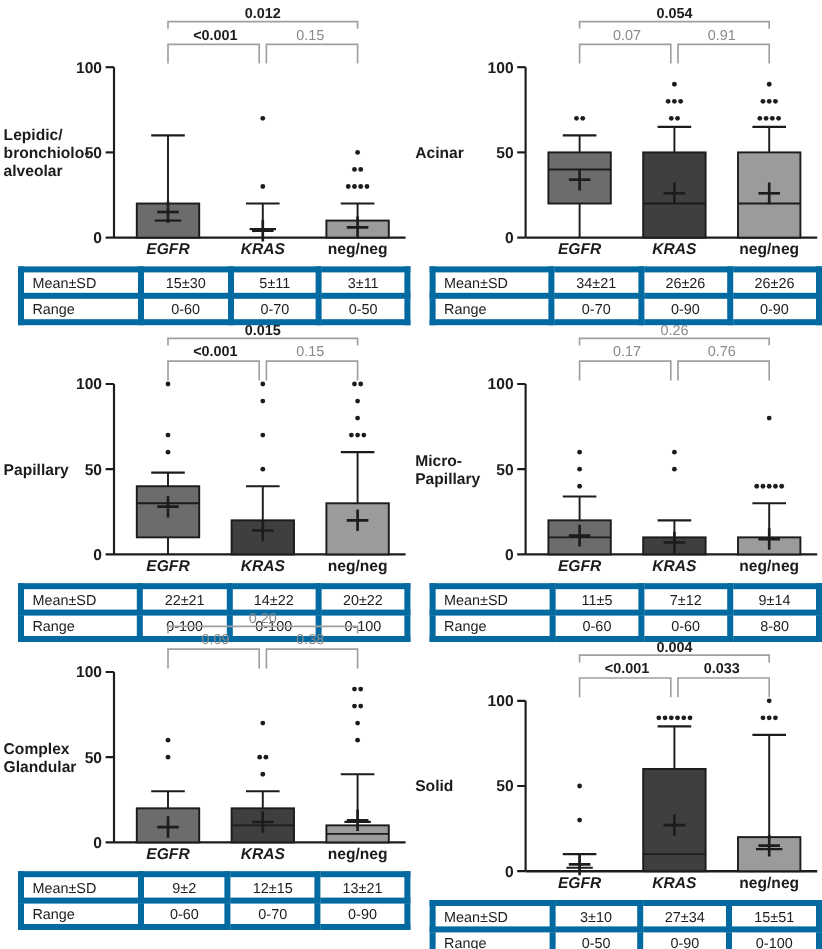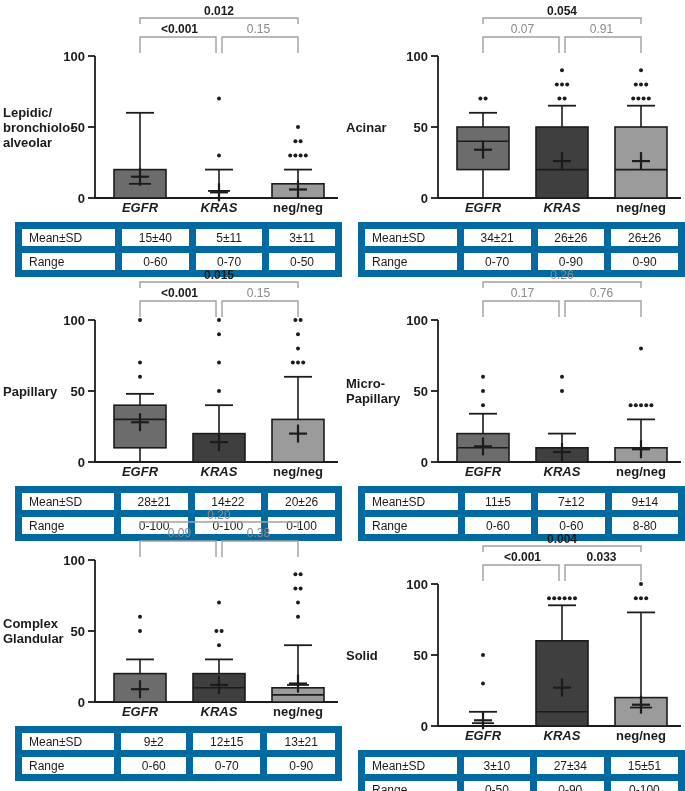--- a/index.html
+++ b/index.html
@@ -2,21 +2,21 @@
 <html><head>
 <meta charset="utf-8">
 <style>
   html,body{margin:0;padding:0;background:#fff;}
   #figure{position:relative;width:685px;height:791px;background:#ffffff;overflow:hidden;
           font-family:"Liberation Sans",sans-serif;}
   .panel{position:absolute;width:342px;height:264px;}
   .ptable{position:absolute;left:15px;top:222px;}
   table.stats{border-collapse:collapse;font-family:"Liberation Sans",sans-serif;
               font-size:12px;color:#1c1c1c;background:#fff;}
-  table.stats td{border:7px solid #0369a1;height:17px;padding:0 2px;text-align:center;}
+  table.stats td{border:5px solid #0369a1;height:17px;padding:0 2px;text-align:center;}
   table.stats td.lbl{width:92px;text-align:left;padding-left:7px;}
   table.stats td.val{width:72px;}
 </style>
 </head>
 <body>
 
 <div id="figure">
     <div class="panel" style="left: 0px; top: 0px;">
       <svg width="342" height="220" viewBox="0 0 342 220" style="font-family:'Liberation Sans',sans-serif;display:block">
         <g fill="none" stroke="#a0a0a0" stroke-width="1.4">
@@ -83,21 +83,21 @@
           <text x="3" y="116.5" font-size="13" font-weight="bold" fill="#1c1c1c">Lepidic/</text>
           <text x="3" y="131.5" font-size="13" font-weight="bold" fill="#1c1c1c">bronchiolo-</text>
           <text x="3" y="146.5" font-size="13" font-weight="bold" fill="#1c1c1c">alveolar</text>
         </g>
       </svg>
       <div class="ptable">
         <table class="stats">
           <tbody>
             <tr>
               <td class="lbl">Mean±SD</td>
-              <td class="val">15±40</td>
+              <td class="val">15±30</td>
               <td class="val">5±11</td>
               <td class="val">3±11</td>
             </tr>
             <tr>
               <td class="lbl">Range</td>
               <td class="val">0-60</td>
               <td class="val">0-70</td>
               <td class="val">0-50</td>
             </tr>
           </tbody>
@@ -269,23 +269,23 @@
         <text x="298" y="212" text-anchor="middle" font-size="13" font-weight="bold" fill="#1c1c1c">neg/neg</text>
         <g>
           <text x="3" y="131.5" font-size="13" font-weight="bold" fill="#1c1c1c">Papillary</text>
         </g>
       </svg>
       <div class="ptable">
         <table class="stats">
           <tbody>
             <tr>
               <td class="lbl">Mean±SD</td>
-              <td class="val">28±21</td>
+              <td class="val">22±21</td>
               <td class="val">14±22</td>
-              <td class="val">20±26</td>
+              <td class="val">20±22</td>
             </tr>
             <tr>
               <td class="lbl">Range</td>
               <td class="val">0-100</td>
               <td class="val">0-100</td>
               <td class="val">0-100</td>
             </tr>
           </tbody>
         </table>
       </div>

